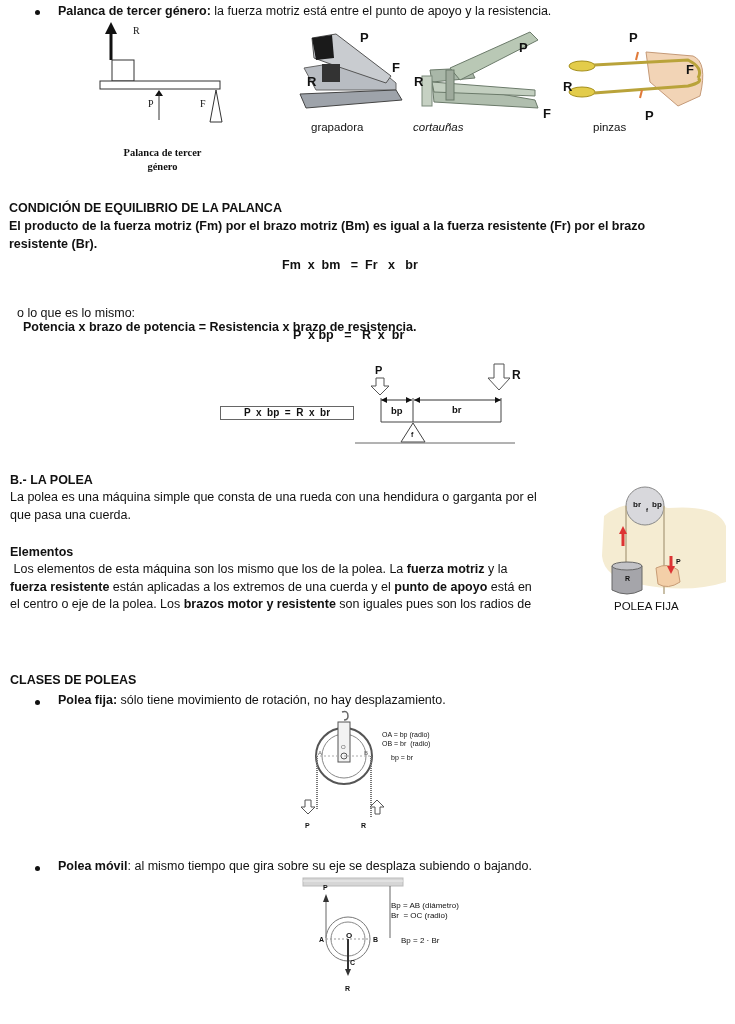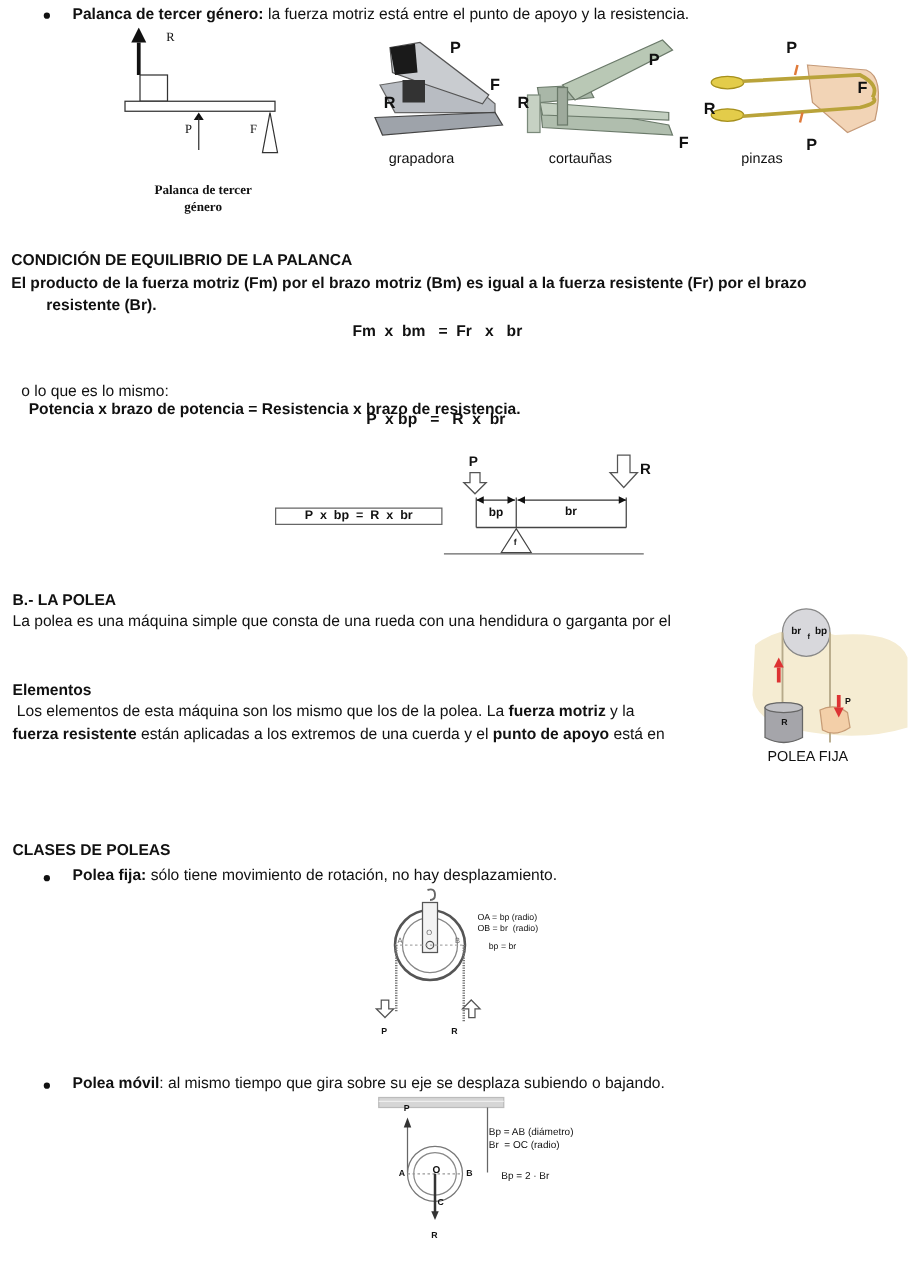--- a/index.html
+++ b/index.html
@@ -55,40 +55,40 @@
   <path d="M10,40 L50,38 L55,48 L12,52 Z" fill="#a9b7a8" stroke="#6b7a6a" stroke-width="1"></path>
   <path d="M30,38 L110,2 L118,10 L40,50 Z" fill="#b9c8b5" stroke="#6b7a6a" stroke-width="1"></path>
   <path d="M12,52 L115,70 L118,78 L14,72 Z" fill="#b0beae" stroke="#6b7a6a" stroke-width="1"></path>
   <path d="M12,52 L115,60 L115,66 L14,62 Z" fill="#c3cfc0" stroke="#6b7a6a" stroke-width="1"></path>
   <rect x="26" y="40" width="8" height="30" fill="#9eaa9c" stroke="#6b7a6a" stroke-width="1"></rect>
   <rect x="2" y="46" width="10" height="30" fill="#c6d1c3" stroke="#7a897a" stroke-width="1"></rect>
 </svg>
 <span class="abs b" style="left:519px; top:40px; font-size:13px;">P</span>
 <span class="abs b" style="left:414px; top:74px; font-size:13px;">R</span>
 <span class="abs b" style="left:543px; top:106px; font-size:13px;">F</span>
-<span class="abs caption" style="left:439px; top:121px;">cortauñas</span>
+<span class="abs caption" style="left:413px; top:121px;font-style:italic;">cortauñas</span>
 
 <svg class="abs" style="left:568px; top:48px;" width="145" height="75">
   <path d="M78,4 L125,8 Q140,14 132,48 L110,58 L82,34 Z" fill="#f2d4b6" stroke="#c59a78" stroke-width="1"></path>
   <ellipse cx="14" cy="18" rx="13" ry="5" fill="#e3cc4a" stroke="#a58f1c" stroke-width="1"></ellipse>
   <ellipse cx="14" cy="44" rx="13" ry="5" fill="#e3cc4a" stroke="#a58f1c" stroke-width="1"></ellipse>
   <path d="M26,17 L120,12 Q136,20 130,30" fill="none" stroke="#b9a33a" stroke-width="3"></path>
   <path d="M26,45 L120,38 Q136,34 130,30" fill="none" stroke="#b9a33a" stroke-width="3"></path>
   <line x1="70" y1="4" x2="68" y2="12" stroke="#e07a3a" stroke-width="2"></line>
   <line x1="72" y1="50" x2="74" y2="42" stroke="#e07a3a" stroke-width="2"></line>
 </svg>
 <span class="abs b" style="left:629px; top:30px; font-size:13px;">P</span>
 <span class="abs b" style="left:686px; top:62px; font-size:13px;">F</span>
 <span class="abs b" style="left:563px; top:79px; font-size:13px;">R</span>
 <span class="abs b" style="left:645px; top:108px; font-size:13px;">P</span>
 <span class="abs caption" style="left:593px; top:121px;">pinzas</span>
 
 <div class="abs b" style="left:9px; top:201px; font-size:12.5px;">CONDICIÓN DE EQUILIBRIO DE LA PALANCA</div>
 <div class="abs b" style="left:9px; top:219px; font-size:12.5px; width:720px; white-space:nowrap;">El producto de la fuerza motriz (Fm) por el brazo motriz (Bm) es igual a la fuerza resistente (Fr) por el brazo</div>
-<div class="abs b" style="left:9px; top:237px; font-size:12.5px;margin-left:28px;">resistente (Br).</div>
+<div class="abs b" style="left:9px; top:237px; font-size:12.5px;">resistente (Br).</div>
 <div class="abs b" style="left:282px; top:258px; font-size:12.5px; white-space:pre;">Fm  x  bm   =  Fr   x   br</div>
 <div class="abs" style="left:10px; top:292px; font-size:12.5px; white-space:pre;">
   <span>o lo que es lo mismo:</span>
   <span class="b" style="margin-left:6px;">Potencia x brazo de potencia = Resistencia x brazo de resistencia.</span>
 </div>
 <div class="abs b" style="left:293px; top:328px; font-size:12.5px; white-space:pre;">P  x bp   =   R  x  br</div>
 
 <div class="abs b" style="left:220px; top:406px; width:134px; height:14px; border:1px solid #666; font-size:10px; line-height:12px; text-align:center; white-space:pre;">P  x  bp  =  R  x  br</div>
 <svg class="abs" style="left:355px; top:360px;" width="165" height="88">
   <polygon points="21,18 29,18 29,26 34,26 25,35 16,26 21,26" fill="#fff" stroke="#555" stroke-width="1"></polygon>
@@ -108,25 +108,27 @@
 </svg>
 <span class="abs b" style="left:375px; top:364px; font-size:11px;">P</span>
 <span class="abs b" style="left:512px; top:368px; font-size:12px;">R</span>
 <span class="abs b" style="left:391px; top:405px; font-size:9.5px;">bp</span>
 <span class="abs b" style="left:452px; top:404px; font-size:9.5px;">br</span>
 <span class="abs b" style="left:411px; top:431px; font-size:7px;">f</span>
 
 <div class="abs b" style="left:10px; top:473px; font-size:12.5px;">B.- LA POLEA</div>
 <div class="abs para" style="left:10px; top:489px; width:580px; font-size:12.5px;">
   <div style="white-space:nowrap;">La polea es una máquina simple que consta de una rueda con una hendidura o garganta por el</div>
+  <div>que pasa una cuerda.</div>
 </div>
 <div class="abs b" style="left:10px; top:545px; font-size:12.5px;">Elementos</div>
 <div class="abs para" style="left:10px; top:561px; width:580px; font-size:12.5px;">
   <div style="white-space:nowrap;"><span style="white-space:pre;"> Los elementos de esta máquina son los mismo que los de la polea. La </span><b>fuerza motriz</b><span style="white-space:pre;"> y la</span></div>
   <div style="white-space:nowrap;"><b>fuerza resistente</b><span style="white-space:pre;margin-top:24px;"> están aplicadas a los extremos de una cuerda y el </span><b>punto de apoyo</b><span style="white-space:pre;"> está en</span></div>
+  <div style="white-space:nowrap;"><span style="white-space:pre;">el centro o eje de la polea. Los </span><b>brazos motor y resistente</b><span style="white-space:pre;"> son iguales pues son los radios de</span></div>
 </div>
 
 <svg class="abs" style="left:598px; top:486px;" width="132" height="110">
   <path d="M6,30 Q30,10 70,22 Q120,18 128,40 L128,96 Q90,108 40,98 Q6,92 4,70 Z" fill="#f5ecd2"></path>
   <circle cx="47" cy="20" r="19" fill="#d8d8dc" stroke="#888" stroke-width="1"></circle>
   <line x1="28" y1="20" x2="28" y2="88" stroke="#b7aa8a" stroke-width="1.5"></line>
   <line x1="66" y1="20" x2="66" y2="108" stroke="#b7aa8a" stroke-width="1.5"></line>
   <path d="M14,80 L14,104 Q29,112 44,104 L44,80 Q29,74 14,80 Z" fill="#a5a5aa" stroke="#666" stroke-width="1"></path>
   <ellipse cx="29" cy="80" rx="15" ry="4" fill="#c2c2c6" stroke="#666" stroke-width="1"></ellipse>
   <path d="M58,82 Q70,76 80,84 L82,96 Q70,104 60,98 Z" fill="#f3cfa8" stroke="#c79c76" stroke-width="1"></path>

